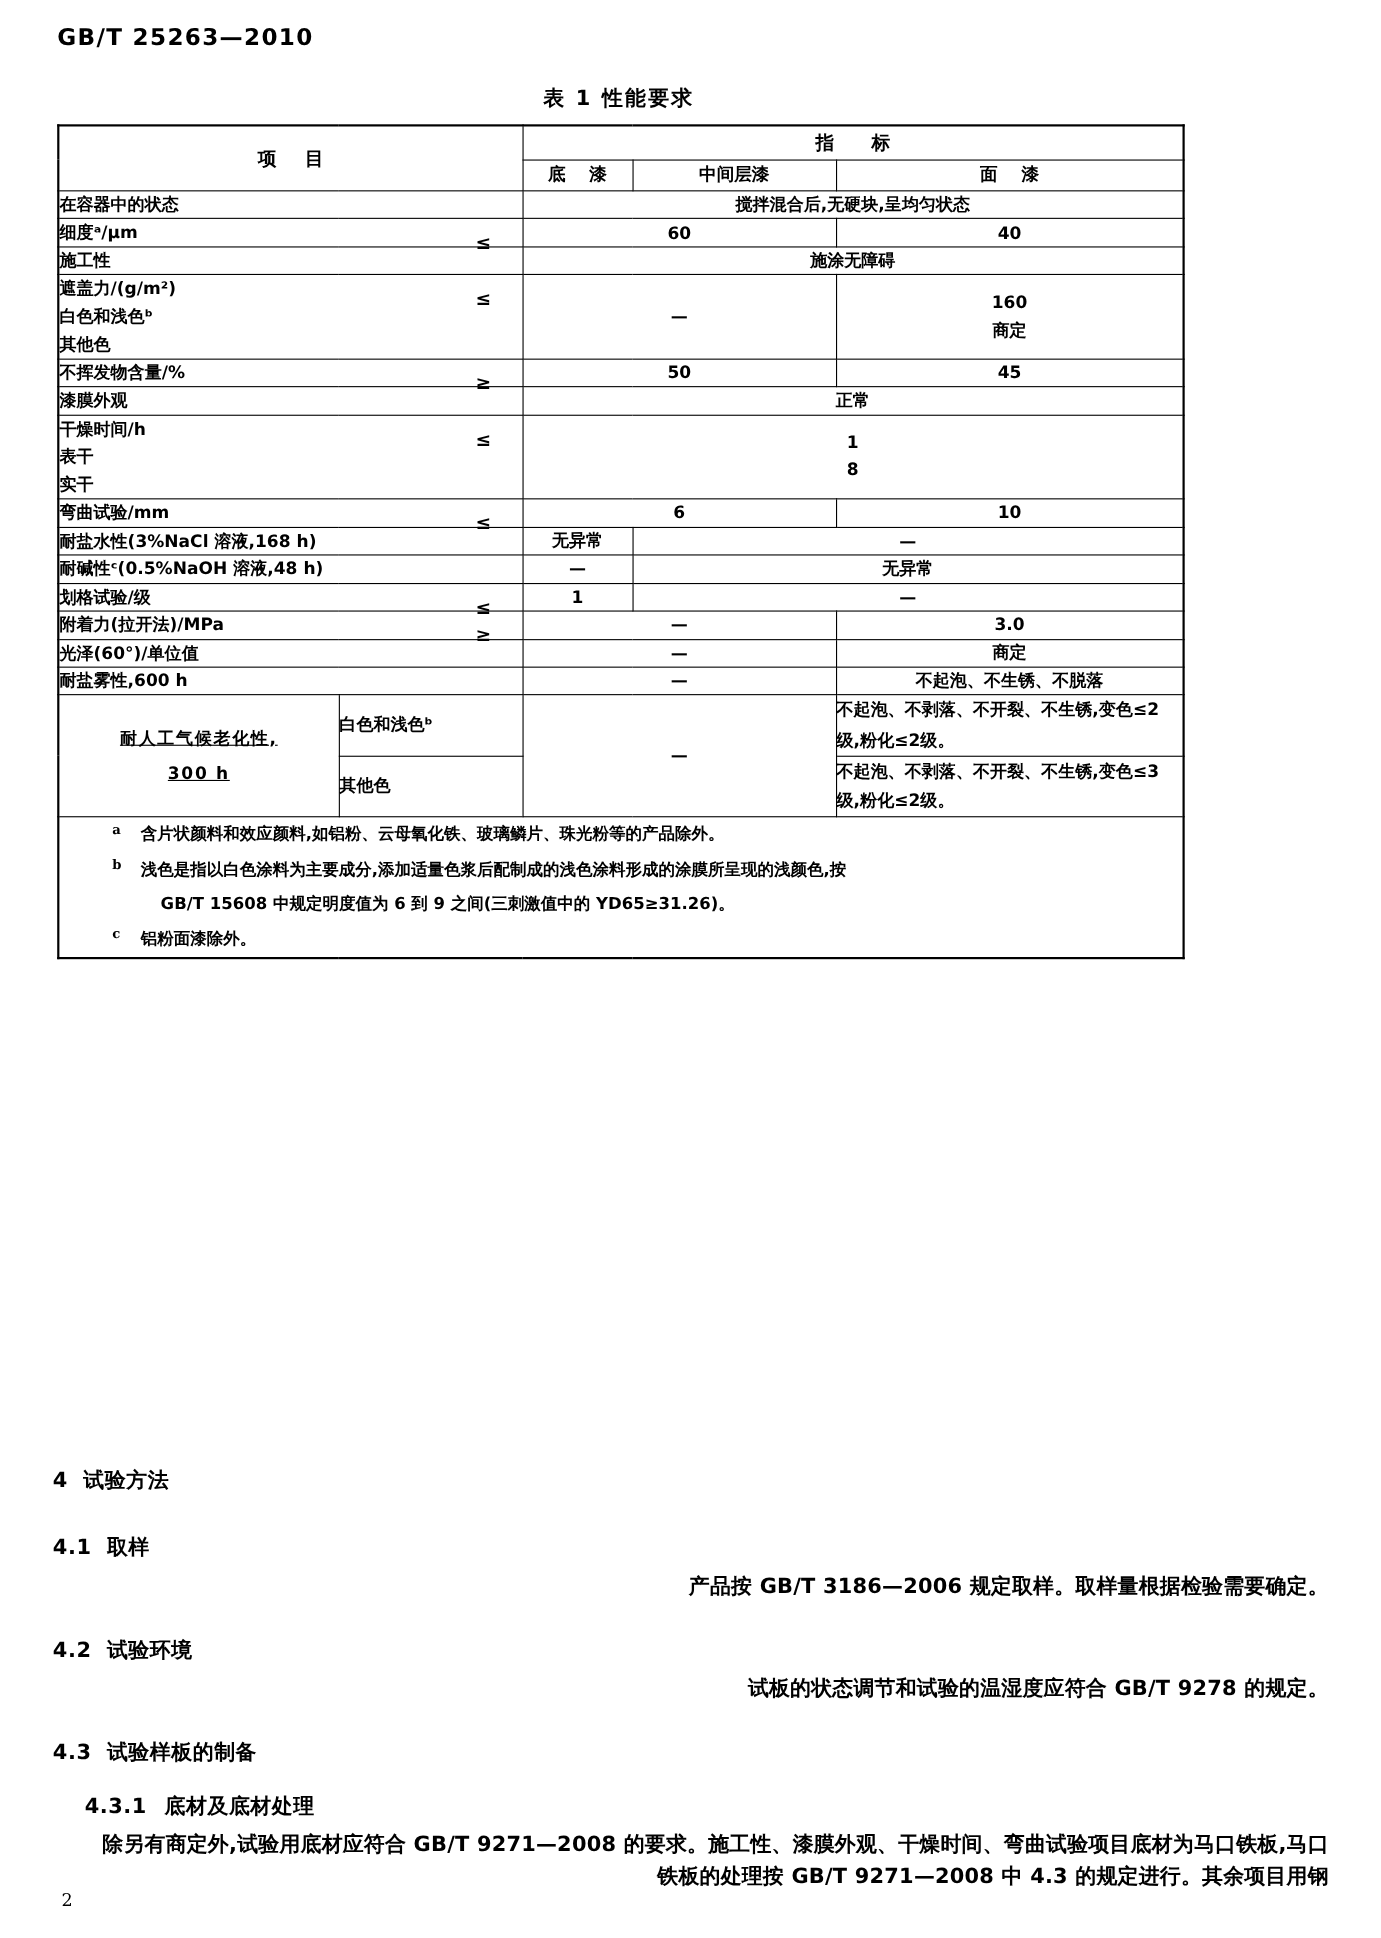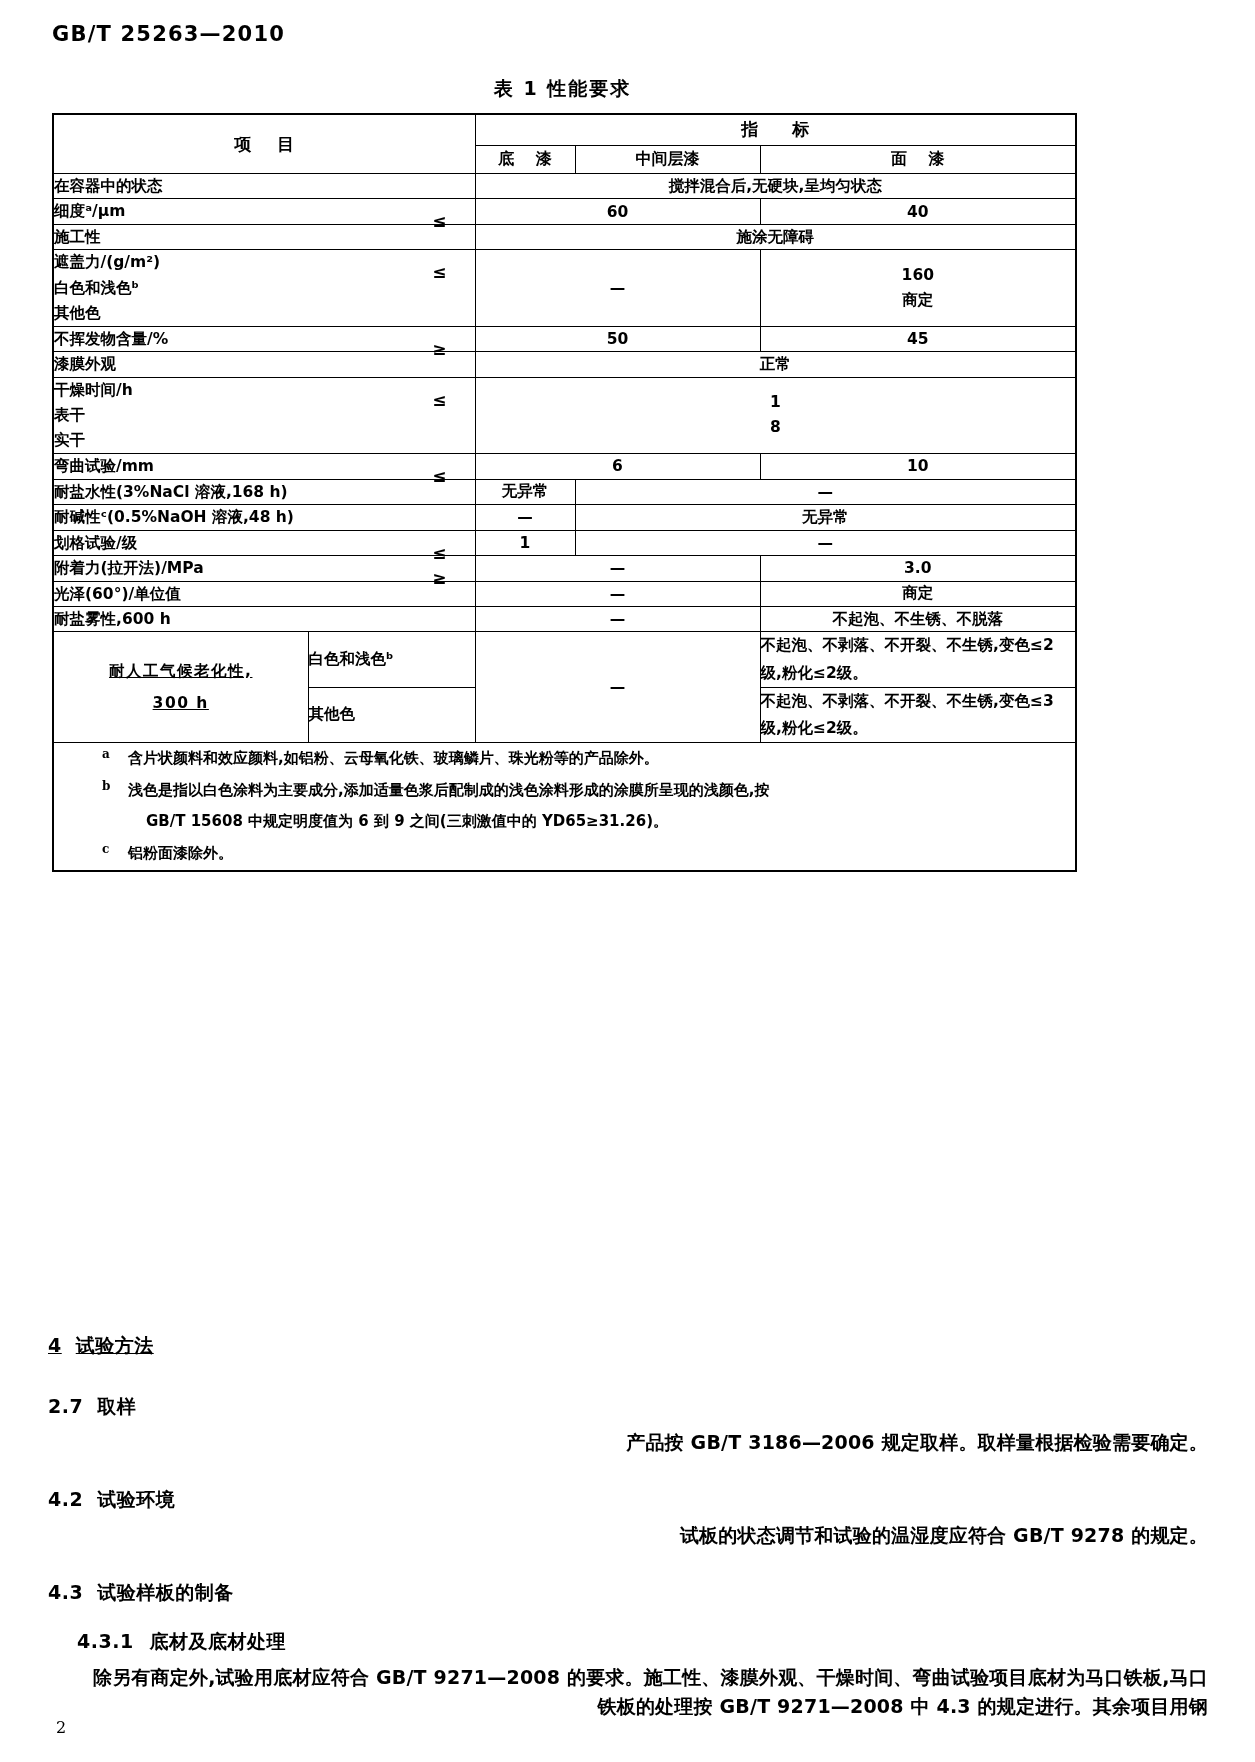--- a/index.html
+++ b/index.html
@@ -350,29 +350,29 @@
             <div class="note-line">
               <span class="mark">c</span>
               <span>铝粉面漆除外。</span>
             </div>
           </td>
         </tr>
       </tbody>
     </table>
   </div>
 
-  <div class="body-txt" style="top:1333px;text-decoration:underline;">
+  <div class="body-txt" style="top:1333px;">
     <div class="sec-h">
       <span class="num">4</span><span>试验方法</span>
     </div>
   </div>
 
   <div class="body-txt" style="top:1394px;">
     <div class="sec-h blk">
-      <span class="num">2.7</span><span>取样</span>
+      <span class="num">4.1</span><span>取样</span>
     </div>
     <p class="para indent">产品按 GB/T 3186—2006 规定取样。取样量根据检验需要确定。</p>
   </div>
 
   <div class="body-txt" style="top:1487px;">
     <div class="sec-h blk">
       <span class="num">4.2</span><span>试验环境</span>
     </div>
     <p class="para indent">试板的状态调节和试验的温湿度应符合 GB/T 9278 的规定。</p>
   </div>

